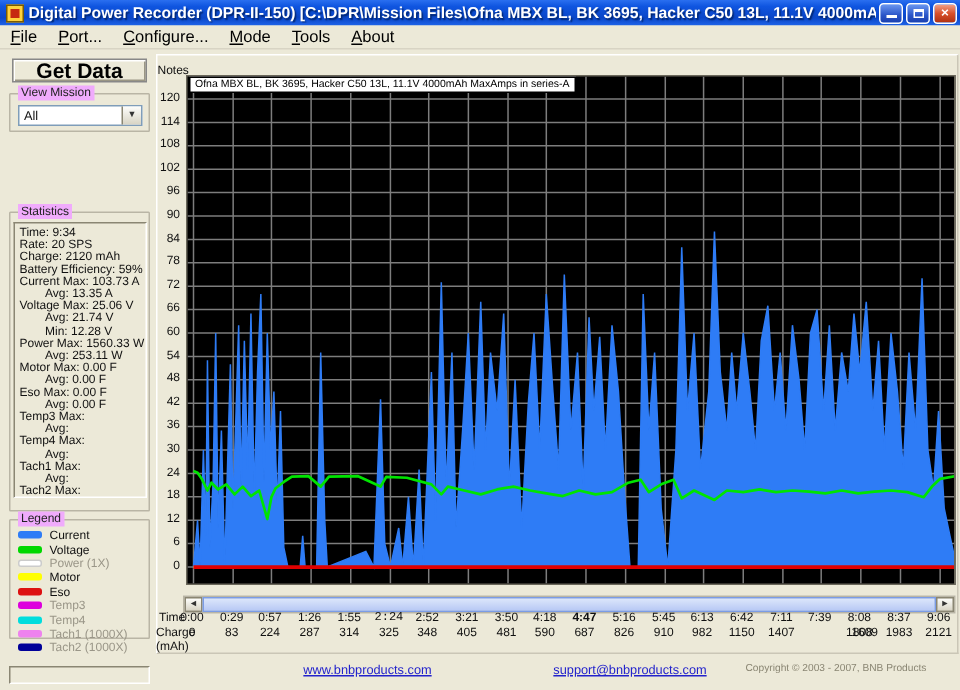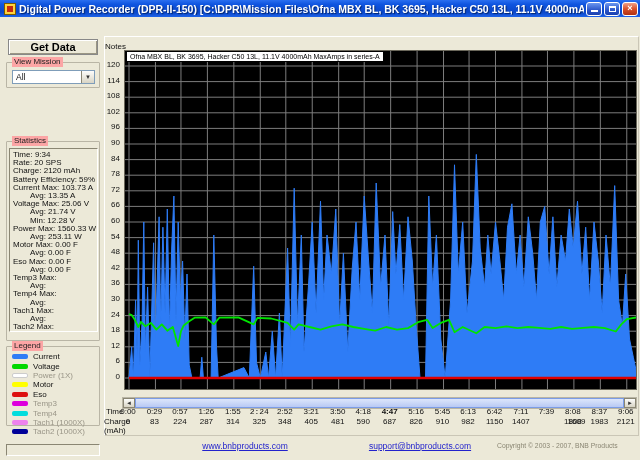--- a/index.html
+++ b/index.html
@@ -26,24 +26,24 @@
   .glyph-restore { width:7px; height:6px; border:1px solid #fff; border-top:2px solid #fff; }
 
   
   #menubar { position:absolute; left:0; top:17px; width:640px; height:16px;
     background:#ece9d8; border-bottom:1px solid #d8d4c4; display:flex; align-items:center; }
   .menu-item { font-size:11px; padding:1px 7px; color:#000; }
   .menu-item::first-letter { text-decoration:underline; }
 
   
   .btn { background:#ece9d8; border:1px solid #888; box-shadow:inset 1px 1px 0 #fff, inset -1px -1px 0 #9a9684;
-    font-size:11px; color:#000; text-align:center; position:absolute; display:flex;
+    font-size:14px; color:#000; text-align:center; position:absolute; display:flex;
     align-items:center; justify-content:center; }
   .group { position:absolute; border:1px solid #b9b5a5; border-radius:1px; }
-  .group-label { position:absolute; top:-6px; left:5px; background:#fca5a5; padding:0 2px;
+  .group-label { position:absolute; top:-6px; left:5px; background:#f0abfc; padding:0 2px;
     font-size:8px; color:#222; line-height:10px; }
   .sunken { border:1px solid; border-color:#8a8673 #fff #fff #8a8673; background:#ece9d8; }
 
   
   .stat-line { font-size:8px; line-height:8.2px; white-space:nowrap; color:#111; }
   .stat-line.indent { padding-left:17px; }
   #stats-panel { position:absolute; left:9px; top:148px; width:89px; height:184px;
     border:1px solid; border-color:#8a8673 #fff #fff #8a8673; padding:2px 0 0 3px; overflow:hidden; }
   .legend-item { display:flex; align-items:center; height:9.4px; padding-left:5px; }
   .legend-swatch { width:16px; height:5px; border-radius:2px; margin-right:5px; flex:none; }
@@ -88,20 +88,28 @@
         <div class="glyph-min"></div>
       </div>
     <div class="winbtn blue">
         <div class="glyph-restore"></div>
       </div>
     <div class="winbtn red">
         <span>×</span>
       </div>
   </div>
 
+  <div id="menubar">
+      <div class="menu-item">File</div>
+      <div class="menu-item">Port...</div>
+      <div class="menu-item">Configure...</div>
+      <div class="menu-item">Mode</div>
+      <div class="menu-item">Tools</div>
+      <div class="menu-item">About</div>
+    </div>
 
   <div class="btn" style="left:8px; top:39px; width:90px; height:16px; font-weight:bold;">Get Data</div>
 
   <div class="group" style="left:6px; top:62px; width:94px; height:26px;">
     <div class="group-label">View Mission</div>
     <div style="position:absolute; left:5px; top:7px; width:83px; height:14px; background:#fff; border:1px solid #7f9db9; display:flex;">
       <span style="flex:1; font-size:8.5px; line-height:12px; padding-left:3px;">All</span>
       <span style="width:13px; background:linear-gradient(180deg,#fdfdfb,#d8d4c4); border-left:1px solid #8a8673; font-size:6px; line-height:12px; text-align:center; color:#333;">▼</span>
     </div>
   </div>

